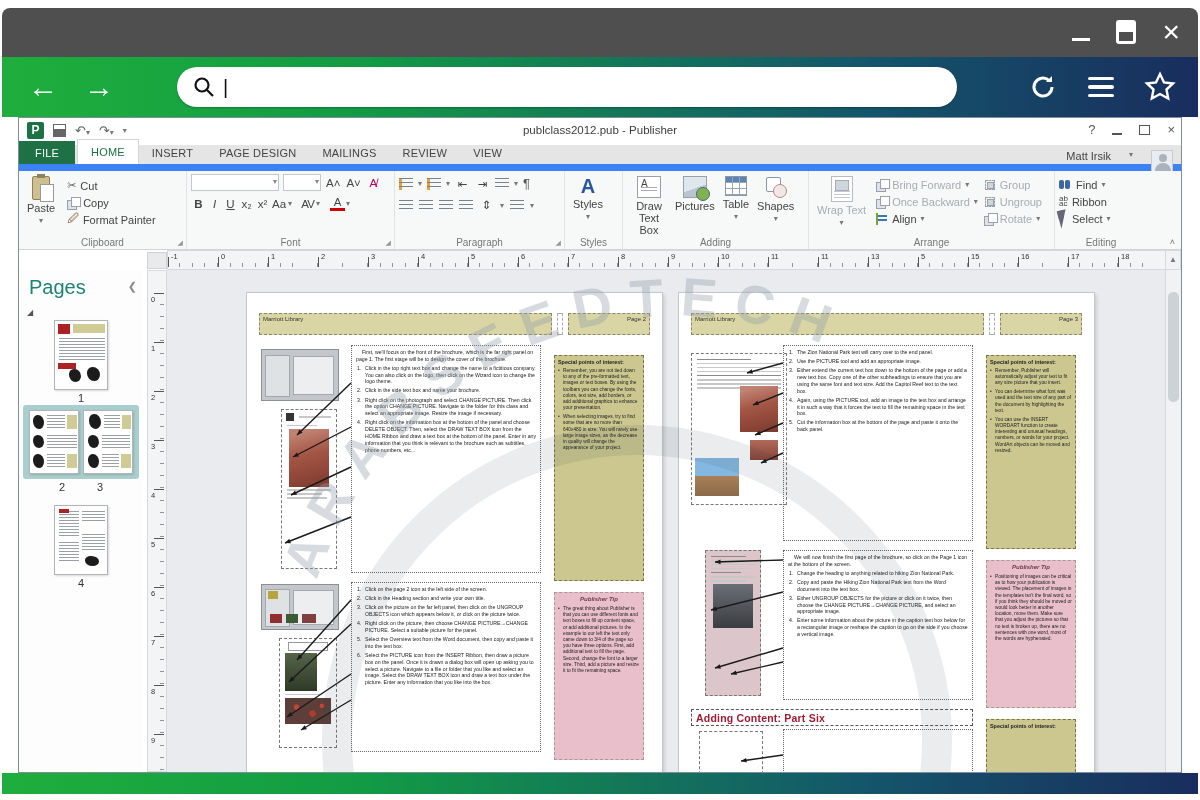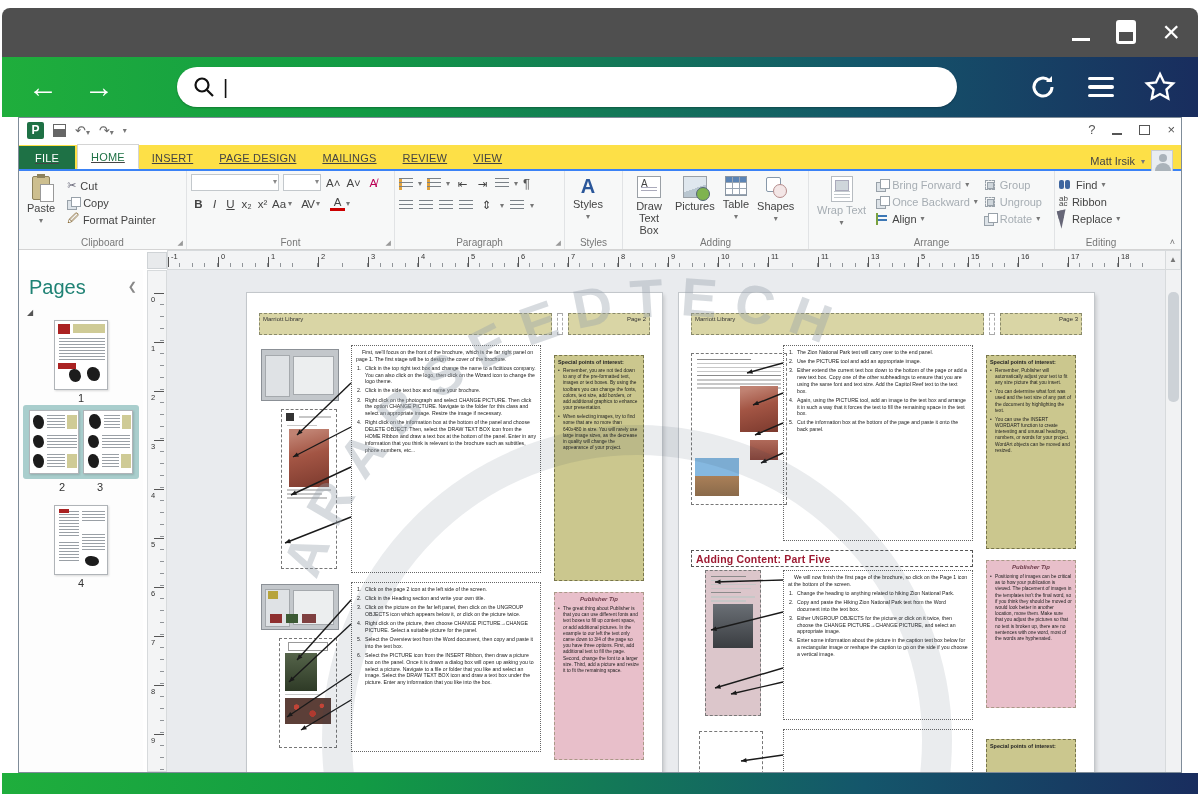--- a/index.html
+++ b/index.html
@@ -23,25 +23,25 @@
   
   .pubwin{position:absolute;left:18px;top:117px;width:1164px;height:656px;background:#fff;border:1px solid #7f8c99;overflow:hidden;}
   .ptitle{position:absolute;left:0;top:0;right:0;height:27px;background:#fff;}
   .qat{position:absolute;left:8px;top:4px;display:flex;gap:9px;align-items:center;color:#666;font-size:13px;}
   .publogo{width:17px;height:17px;background:#1e7145;color:#fff;border-radius:2px;font-weight:700;font-size:12px;text-align:center;line-height:17px;}
   .saveic{width:13px;height:13px;border:1.5px solid #666;background:linear-gradient(#fff 0 4px,#666 4px);}
   .ptitle-text{position:absolute;left:0;right:0;top:6px;text-align:center;font-size:11.5px;color:#3c3c3c;}
   .pctrl{position:absolute;right:6px;top:4px;display:flex;gap:17px;color:#555;font-size:13px;align-items:center;}
   .pc-max{width:11px;height:10px;border:1.5px solid #555;}
   .pc-min{width:10px;height:2px;background:#555;margin-top:8px;}
-  .ptabs{position:absolute;left:0;top:27px;right:0;height:26px;background:#fde047;border-bottom:2px solid #3b82f6;display:flex;align-items:flex-end;font-size:11px;color:#444;text-decoration:underline;}
+  .ptabs{position:absolute;left:0;top:27px;right:0;height:26px;background:#e5e5e5;border-bottom:7px solid #3b82f6;display:flex;align-items:flex-end;font-size:11px;color:#444;}
   .tab{padding:6px 13px 5px;letter-spacing:.2px;}
   .tab.file{background:#1e7145;color:#fff;margin-right:2px;padding:6px 16px 5px;}
   .tab.active{background:#fff;color:#1e7145;border:1px solid #d4d4d4;border-bottom:1px solid #fff;}
-  .acct{position:absolute;right:8px;top:5px;display:flex;align-items:center;gap:6px;font-size:11px;color:#444;}
+  .acct{position:absolute;right:8px;top:5px;display:flex;align-items:flex-start;gap:18px;font-size:11px;color:#444;}
   .avatar{width:22px;height:22px;background:#e9edf1;border:1px solid #c8ccd0;position:relative;}
   .avatar::before{content:"";position:absolute;left:7px;top:3px;width:8px;height:8px;border-radius:50%;background:#aab3ba;}
   .avatar::after{content:"";position:absolute;left:3px;bottom:0;width:16px;height:8px;border-radius:8px 8px 0 0;background:#aab3ba;}
 
   .ribbon{position:absolute;left:0;top:53px;right:0;height:79px;background:#f7f8f8;border-bottom:1px solid #d4d4d4;display:flex;font-size:11px;color:#444;}
   .rgroup{position:relative;border-right:1px solid #e1e3e5;height:100%;padding:3px 4px 14px;}
   .rlabel{position:absolute;bottom:1px;left:0;right:0;text-align:center;font-size:10px;color:#777;}
   .launcher{position:absolute;bottom:2px;right:3px;font-size:7px;color:#999;}
   .bigbtn{display:inline-flex;flex-direction:column;align-items:center;gap:2px;padding:2px 4px;vertical-align:top;text-align:center;}
   .smallbtn{display:flex;align-items:center;gap:4px;height:17px;white-space:nowrap;}
@@ -213,20 +213,21 @@
   <div class="pubwin">
 
     <div class="ptitle">
       <div class="qat">
         <span class="publogo">P</span>
         <span class="saveic"></span>
         <span>↶<span class="caret9">▾</span></span>
         <span>↷<span class="caret9">▾</span></span>
         <span class="caret9">▾</span>
       </div>
+      <div class="ptitle-text">publclass2012.pub - Publisher</div>
       <div class="pctrl">
         <span>?</span>
         <span class="pc-min"></span>
         <span class="pc-max"></span>
         <span>×</span>
       </div>
     </div>
 
     <div class="ptabs" id="ptabs">
 
@@ -406,21 +407,21 @@
               <span class="find-ic"></span>
               <span>Find</span>
               <span class="caret9">▾</span>
             </div>
           <div class="smallbtn">
               <span class="rep-ic">ab<br>ac</span>
               <span>Ribbon</span>
             </div>
           <div class="smallbtn">
               <span class="sel-ic"></span>
-              <span>Replace</span>
+              <span>Select</span>
               <span class="caret9">▾</span>
             </div>
         </div>
         <div class="rlabel">Editing</div>
       </div>
       <div class="collapse">˄</div>
     </div>
 
     <div class="rulerrow">
       <div class="corner"></div>
@@ -762,21 +763,20 @@
               <div class="side olive" style="top: 10px; height: 194px;">
                 <h4>Special points of interest:</h4>
                 <ul>
                   <li>Remember, Publisher will automatically adjust your text to fit any size picture that you insert.</li>
                   <li>You can determine what font was used and the text size of any part of the document by highlighting the text.</li>
                   <li>You can use the INSERT WORDART function to create interesting and unusual headings, numbers, or words for your project. WordArt objects can be moved and resized.</li>
                 </ul>
               </div>
             </div>
             <div class="sec">
-              <div class="sechead">Adding Content:  Part Five</div>
               <div class="secbody" style="height: 150px;">
                 <div class="figcol">
                   <div class="fpanel pink" style="left:14px;top:0;width:56px;height:146px">
                     <div class="fline dark w70"></div>
                     <div class="fline"></div>
                     <div class="fline w90"></div>
                     <div class="fline w80"></div>
                     <div class="fline dark w60"></div>
                     <div class="fline"></div>
                     <div class="fline w70"></div>
@@ -814,20 +814,21 @@
                 </div>
               </div>
               <div class="side pink" style="top: 10px; height: 148px;">
                 <h4>Publisher Tip</h4>
                 <ul>
                   <li>Positioning of images can be critical as to how your publication is viewed. The placement of images in the templates isn't the final word, so if you think they should be moved or would look better in another location, move them. Make sure that you adjust the pictures so that no text is broken up, there are no sentences with one word, most of the words are hyphenated.</li>
                 </ul>
               </div>
             </div>
             <div class="sec">
+              <div class="sechead">Adding Content:  Part Six</div>
               <div class="secbody" style="height: 150px;">
                 <div class="figcol">
                   <div class="fpanel" style="left:8px;top:2px;width:64px;height:144px"></div>
                 </div>
                 <svg class="arrowsvg" width="110" height="150">
                   <line x1="92" y1="26" x2="50" y2="32" stroke="#1a1a1a" stroke-width="1.4"></line>
                   <polygon points="50,32 55.1403907671874,28.905426885560047 55.80125560854309,33.53148077504988" fill="#1a1a1a"></polygon>
                   <line x1="92" y1="66" x2="28" y2="74" stroke="#1a1a1a" stroke-width="1.4"></line>
                   <polygon points="28,74 33.19388228032324,70.99607142925397 33.77349908911231,75.63300589956658" fill="#1a1a1a"></polygon>
                   <line x1="92" y1="90" x2="36" y2="96" stroke="#1a1a1a" stroke-width="1.4"></line>

